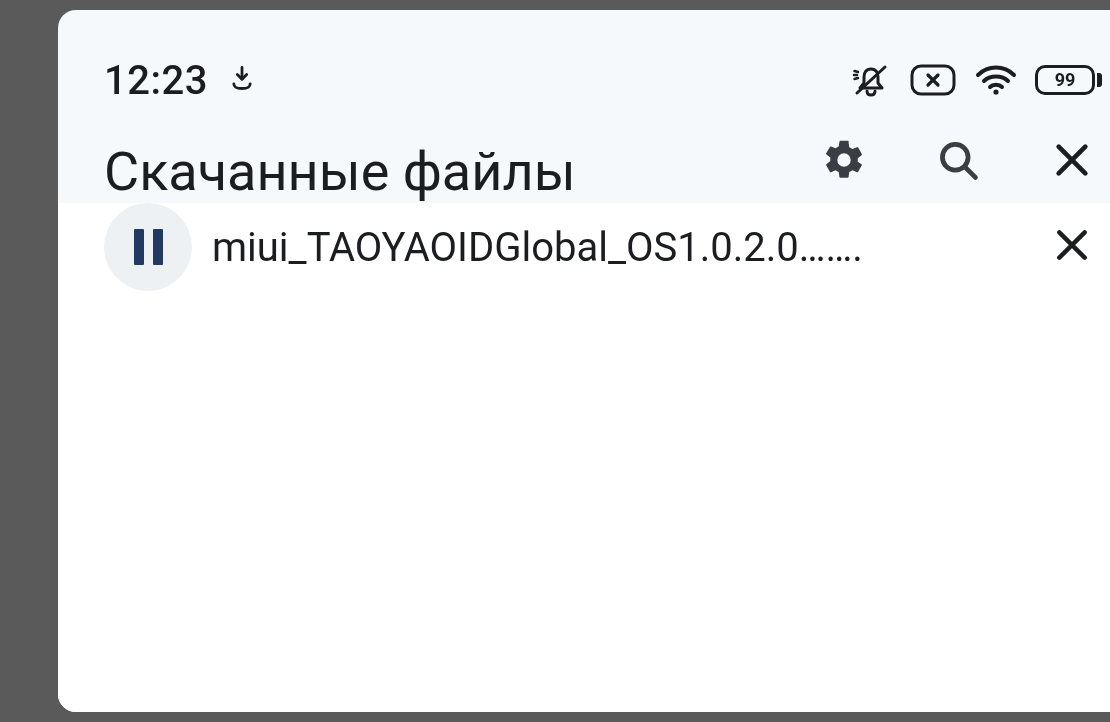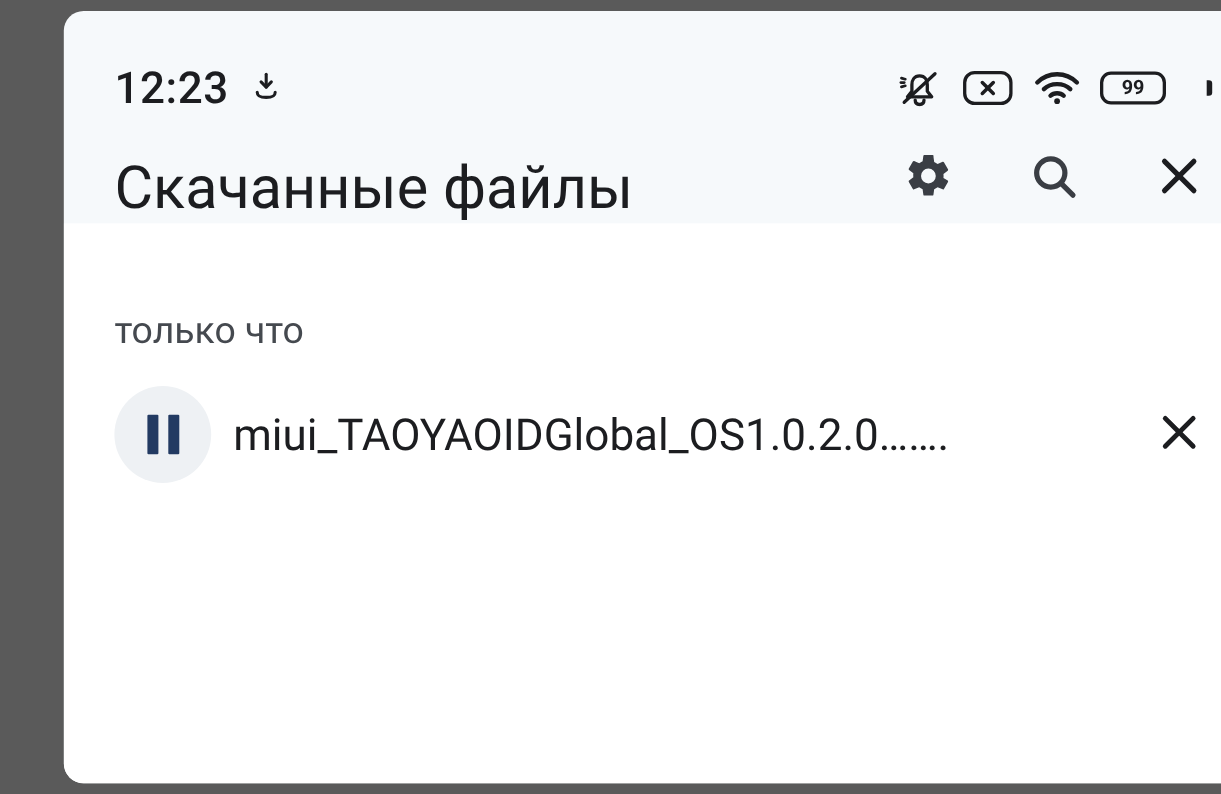--- a/index.html
+++ b/index.html
@@ -46,21 +46,20 @@
   }
   .status-right {
     display: flex;
     align-items: center;
     gap: 18px;
   }
   .status-right svg { display: block; }
   .battery {
     display: flex;
     align-items: center;
-    gap: 35px;
   }
   .battery-body {
     border: 3px solid #1c1d20;
     border-radius: 10px;
     height: 30px;
     width: 60px;
     display: flex;
     align-items: center;
     justify-content: center;
     box-sizing: border-box;
@@ -260,21 +259,20 @@
             <line x1="4" y1="4" x2="20" y2="20" stroke="#1c1d20" stroke-width="2.8" stroke-linecap="round"></line>
             <line x1="20" y1="4" x2="4" y2="20" stroke="#1c1d20" stroke-width="2.8" stroke-linecap="round"></line>
           </svg>
         </span>
       </div>
     </div>
   </div>
 
 
   <div class="list-area">
-    <div class="section-label">только что</div>
 
     <div class="download-row">
       <div class="pause-btn">
         <span class="pause-glyph">
           <span></span>
             <span></span>
         </span>
       </div>
       <div class="download-info">
         <div class="file-name">miui_TAOYAOIDGlobal_OS1.0.2.0…….</div>

